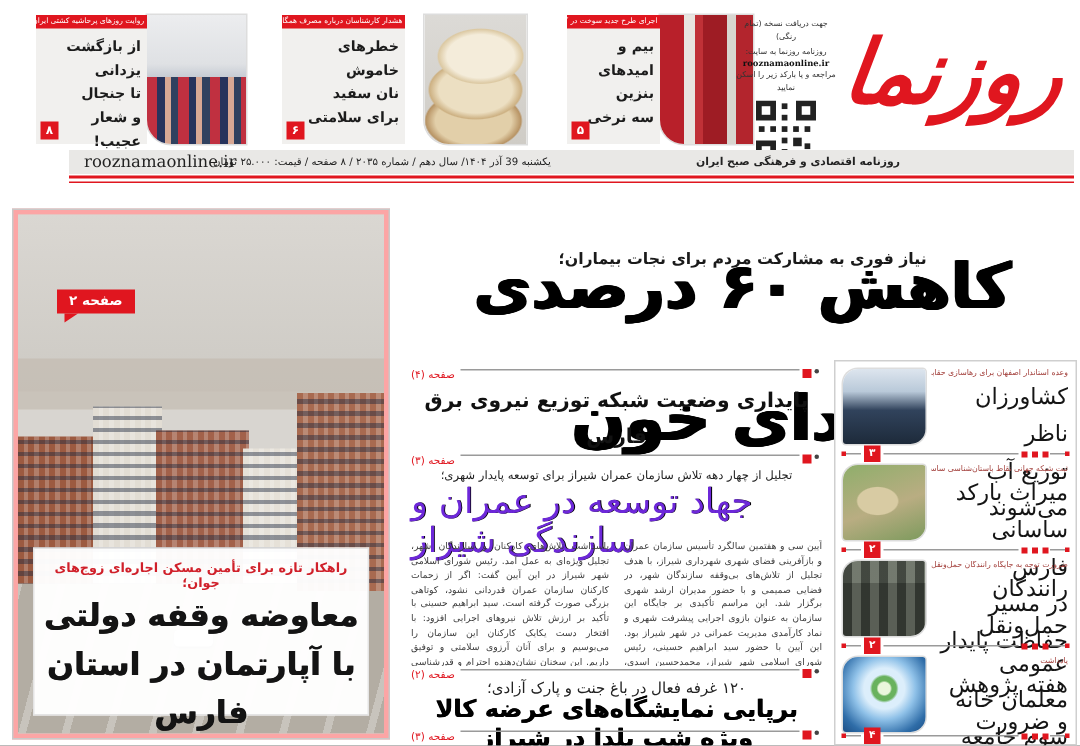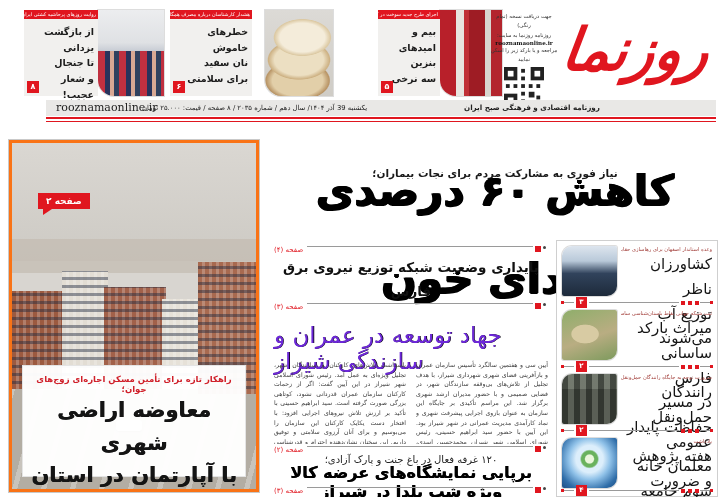--- a/index.html
+++ b/index.html
@@ -44,21 +44,21 @@
   .dateline{position:absolute;left:46px;right:4px;top:100px;height:16px;background:#e9e8e6;}
   .dl-url{position:absolute;left:10px;top:0;line-height:16px;font-size:11px;color:#222;
           font-family:"DejaVu Serif",serif;}
   .dl-issue{position:absolute;left:96px;top:0;line-height:16px;font-size:6.8px;color:#222;direction:rtl;}
   .dl-tagline{position:absolute;left:418px;top:0;line-height:16px;font-size:7.2px;font-weight:bold;
               color:#222;direction:rtl;}
   .rule-a{position:absolute;left:46px;right:4px;top:117px;height:2px;background:#e0161f;}
   .rule-b{position:absolute;left:46px;right:4px;top:120.5px;height:1px;background:#e0161f;}
 
   
-  .photo-card{position:absolute;left:8px;top:139px;width:250px;height:352px;background:#f97316;
+  .photo-card{position:absolute;left:8px;top:139px;width:250px;height:352px;background:#fca5a5;
               border:1px solid #c9c9c9;}
   .photo{position:absolute;inset:3px;overflow:hidden;background:#d8d5d0;}
   .sky{position:absolute;left:0;right:0;top:0;height:118px;background:linear-gradient(#dad7d2,#cdcac4);}
   .distant{position:absolute;left:0;right:0;top:96px;height:34px;background:#c3bbb0;opacity:.7;}
   .street{position:absolute;left:0;right:0;bottom:0;height:108px;background:
       repeating-linear-gradient(105deg,rgba(255,255,255,.28) 0 5px,transparent 5px 28px),#b3ada3;}
   .car{position:absolute;left:104px;bottom:58px;width:26px;height:11px;background:#f4f4f2;
        border-radius:3px;box-shadow:0 1px 1px rgba(0,0,0,.35);}
   .bld{position:absolute;background-image:
       repeating-linear-gradient(0deg,transparent 0 5px,rgba(30,40,62,.45) 5px 8px),
@@ -144,21 +144,21 @@
       <div class="t-lines">
         <div>از بازگشت یزدانی</div>
         <div>تا جنجال</div>
         <div>و شعار عجیب!</div>
       </div>
       <span class="t-page">۸</span>
     </div>
     <div class="t-img img-wrestlers" style="width:66px;"></div>
   </div>
 
-  <div class="teaser" style="left:170px;gap:13px;">
+  <div class="teaser" style="left:188px;gap:13px;">
     <div class="t-body" style="width:82px;">
       <span class="t-kicker">هشدار کارشناسان درباره مصرف همگانی آرد سفید؛</span>
       <div class="t-lines">
         <div>خطرهای خاموش</div>
         <div>نان سفید</div>
         <div>برای سلامتی</div>
       </div>
       <span class="t-page">۶</span>
     </div>
     <div class="t-img img-bread" style="width:68px;"></div>
@@ -227,21 +227,21 @@
       <div class="street"></div>
       <div class="car"></div>
       <div class="bld b1"></div>
       <div class="bld b2"></div>
       <div class="bld b3"></div>
       <div class="bld b4"></div>
       <div class="bld b5"></div>
       <div class="page-tab">صفحه ۲</div>
       <div class="photo-head">
         <div class="ph-kicker">راهکار تازه برای تأمین مسکن اجاره‌ای زوج‌های جوان؛</div>
-        <div class="ph-line">معاوضه اراضی شهری</div>
+        <div class="ph-line">معاوضه وقفه دولتی</div>
         <div class="ph-line">با آپارتمان در استان فارس</div>
       </div>
     </div>
   </div>
 
   <div class="lead-kicker">نیاز فوری به مشارکت مردم برای نجات بیماران؛</div>
   <div class="lead-head">کاهش ۶۰ درصدی اهدای خون</div>
 
   <div class="mrule" style="left:274px;top:246px;width:272px;">
     <span class="mr-label">صفحه (۴)</span>
@@ -253,20 +253,21 @@
   <div class="story2">
     <div>پایداری وضعیت شبکه توزیع نیروی برق فارس</div>
   </div>
   <div class="mrule" style="left:274px;top:303px;width:272px;">
     <span class="mr-label">صفحه (۳)</span>
     <span class="mr-line"></span>
       <span class="mr-sq"></span>
     <span class="mr-dot"></span>
   </div>
 
+  <div class="s3-kicker">تجلیل از چهار دهه تلاش سازمان عمران شیراز برای توسعه پایدار شهری؛</div>
   <div class="s3-head">جهاد توسعه در عمران و سازندگی شیراز</div>
   <div class="s3-body">
     <div class="s3-col right">آیین سی و هفتمین سالگرد تأسیس سازمان عمران و بازآفرینی فضای شهری شهرداری شیراز، با هدف تجلیل از تلاش‌های بی‌وقفه سازندگان شهر، در فضایی صمیمی و با حضور مدیران ارشد شهری برگزار شد. این مراسم تأکیدی بر جایگاه این سازمان به عنوان بازوی اجرایی پیشرفت شهری و نماد کارآمدی مدیریت عمرانی در شهر شیراز بود. این آیین با حضور سید ابراهیم حسینی، رئیس شورای اسلامی شهر شیراز، محمدحسین اسدی، شهردار شیراز، اعضای شورای اسلامی شهر، معاونان شهردار، مدیران شهری، کارکنان، پیشکسوتان و خانواده بزرگ سازمان عمران و بازآفرینی شهری شهرداری شیراز برگزار شد. در این مراسم به</div>
     <div class="s3-col left">پاسداشت تلاش‌های کارکنان و سازندگان شهر، تجلیل ویژه‌ای به عمل آمد. رئیس شورای اسلامی شهر شیراز در این آیین گفت: اگر از زحمات کارکنان سازمان عمران قدردانی نشود، کوتاهی بزرگی صورت گرفته است. سید ابراهیم حسینی با تأکید بر ارزش تلاش نیروهای اجرایی افزود: با افتخار دست یکایک کارکنان این سازمان را می‌بوسیم و برای آنان آرزوی سلامتی و توفیق داریم. این سخنان نشان‌دهنده احترام و قدرشناسی مدیریت شهری از تلاش‌های بی‌وقفه کارکنان سازمان عمران است. شهردار شیراز نیز در این مراسم به نقش کلیدی سازمان عمران و بازآفرینی فضاهای شهری اشاره کرد و گفت: مجموعه سازمان عمران و بازآفرینی فضاهای شهری.</div>
   </div>
   <div class="mrule" style="left:274px;top:446px;width:272px;">
     <span class="mr-label">صفحه (۲)</span>
     <span class="mr-line"></span>
       <span class="mr-sq"></span>
     <span class="mr-dot"></span>

